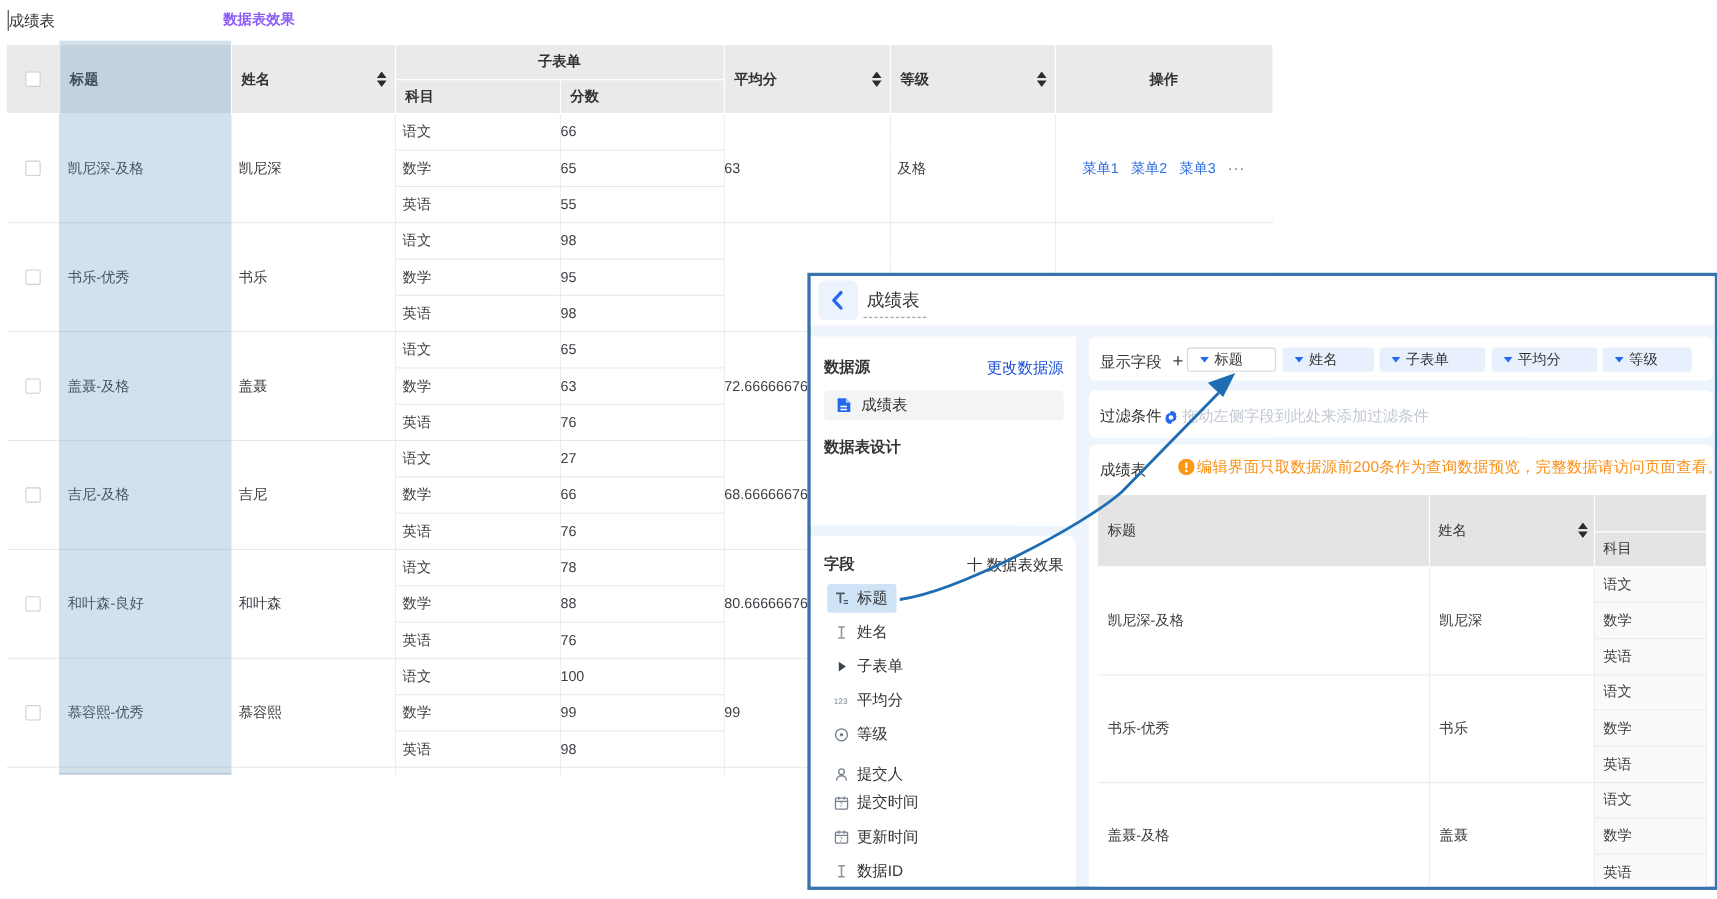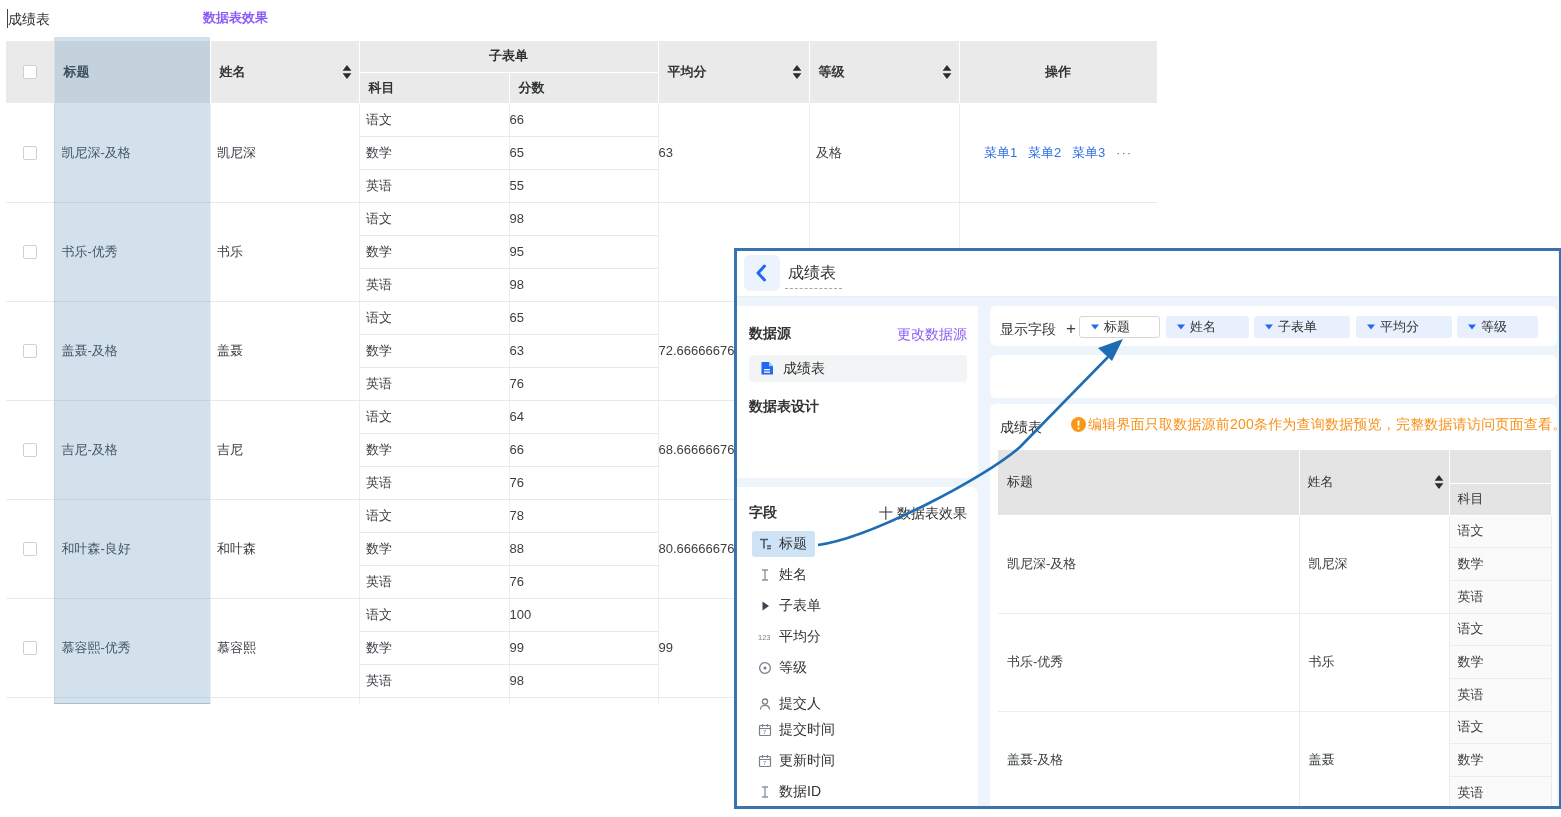--- a/index.html
+++ b/index.html
@@ -19,21 +19,21 @@
 a.mlink{color:#2f6fe4;text-decoration:none;}
 
 #colhl{position:absolute;left:54px;top:37px;width:156px;height:667px;background:rgba(96,146,190,0.28);border-bottom:1px solid rgba(70,110,150,0.30);z-index:2;}
 
 
 #panel{position:absolute;left:734px;top:248px;width:827.5px;height:561px;border:3px solid #3973ad;background:#edf4fb;z-index:10;overflow:hidden;}
 #pinner{position:absolute;left:0;top:0;width:822px;height:556px;}
 #phead{position:absolute;left:0;top:0;width:821px;height:46px;background:#fff;border-bottom:1px solid #eaeff6;}
 .backbtn{position:absolute;left:7px;top:4px;width:36px;height:36px;background:#ecf3fd;border-radius:6px;}
 .card{position:absolute;background:#fff;}
-.blue{color:#8b5cf6;}
+.blue{color:#1d4ed8;}
 .bold{font-weight:bold;}
 .f14{font-size:14px;color:#333;}
 .chip{position:absolute;top:65px;height:22px;border-radius:3px;background:#e7f0fc;display:flex;align-items:center;padding-left:11px;font-size:13px;color:#333;}
 .chip svg{margin-right:5px;flex:0 0 8px;}
 .chip.first{background:#fff;border:1px solid #d6d6d6;}
 .fitem{position:absolute;left:15px;height:26px;display:flex;align-items:center;padding:0 8px 0 6px;border-radius:3px;font-size:14px;color:#333;}
 .fitem svg{margin-right:7px;flex:0 0 14px;}
 
 table.pt{border-collapse:collapse;table-layout:fixed;width:553px;font-size:13px;color:#3c4043;}
 table.pt th{background:#e4e4e4;font-weight:normal;color:#303336;border-right:1px solid #fff;border-bottom:1px solid #fff;padding:0;text-align:left;}
@@ -157,21 +157,21 @@
           <td class="tl">英语</td>
           <td class="tr">76</td>
         </tr>
 <tr style="height:33px">
           <td rowspan="3">
             <div class="cbx"></div>
           </td>
           <td rowspan="3" class="tl" style="padding-left:7px">吉尼-及格</td>
           <td rowspan="3" class="tl">吉尼</td>
           <td class="tl">语文</td>
-          <td class="tr">64</td>
+          <td class="tr">27</td>
           <td rowspan="3" class="tr" style="padding-right:7px">68.66666676</td>
           <td rowspan="3" class="tl">及格</td>
           <td rowspan="3" style="text-align:center;white-space:nowrap"><a class="mlink">菜单1</a>&nbsp;&nbsp;&nbsp;<a class="mlink">菜单2</a>&nbsp;&nbsp;&nbsp;<a class="mlink">菜单3</a>&nbsp;&nbsp;&nbsp;<span style="color:#6b7683;letter-spacing:1px">···</span></td>
         </tr>
 <tr style="height:33px">
           <td class="tl">数学</td>
           <td class="tr">66</td>
         </tr>
 <tr style="height:33px">
           <td class="tl">英语</td>
@@ -347,20 +347,27 @@
           <path d="M0 0.5h8L4 5.5Z" fill="#2468f2"></path>
         </svg>
         <span>平均分</span>
       </div>
 <div class="chip" style="left:720px;width:81px;">
         <svg width="8" height="6" viewBox="0 0 8 6">
           <path d="M0 0.5h8L4 5.5Z" fill="#2468f2"></path>
         </svg>
         <span>等级</span>
       </div>
+  <div class="abs f14" style="left:263px;top:119px;display:flex;align-items:center;">过滤条件
+    <svg width="13" height="13" viewBox="0 0 16 16" style="margin:0 4px 0 2px;">
+          <path fill="#2468f2" d="M8 0l1.6 1 1.9-.4 1 1.7 1.7 1-.4 1.9 1 1.6-1 1.6.4 1.9-1.7 1-1 1.7-1.9-.4L8 16l-1.6-1-1.9.4-1-1.7-1.7-1 .4-1.9L1.2 9.2l1-1.6-.4-1.9 1.7-1 1-1.7 1.9.4z" transform="scale(0.95) translate(0.4,0.4)"></path>
+          <circle cx="8" cy="8" r="2.6" fill="#fff"></circle>
+        </svg>
+    <span style="color:#c2c9d4;">拖动左侧字段到此处来添加过滤条件</span>
+  </div>
   <div class="abs f14" style="left:263px;top:168px;">成绩表</div>
   <div class="abs" style="left:334px;top:164.5px;display:flex;align-items:center;">
     <svg width="15" height="15" viewBox="0 0 16 16">
           <circle cx="8" cy="8" r="8" fill="#fb9716"></circle>
           <rect x="7" y="3.4" width="2" height="6.2" rx="1" fill="#fff"></rect>
           <circle cx="8" cy="12" r="1.2" fill="#fff"></circle>
         </svg>
     <span style="font-size:14px;color:#fa9016;margin-left:2px;white-space:nowrap;letter-spacing:0.2px;">编辑界面只取数据源前200条作为查询数据预览，完整数据请访问页面查看。</span>
   </div>
   <div class="abs" style="left:261px;top:199px;width:554px;height:356px;overflow:hidden;">

